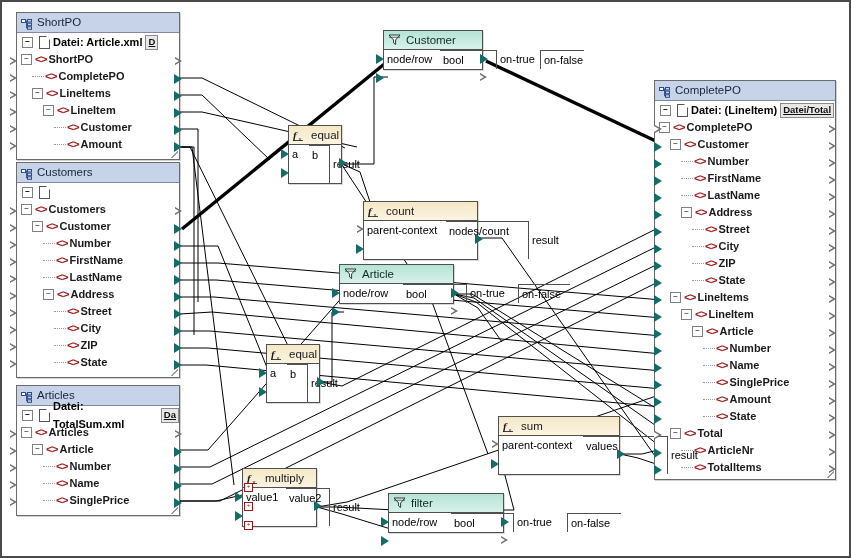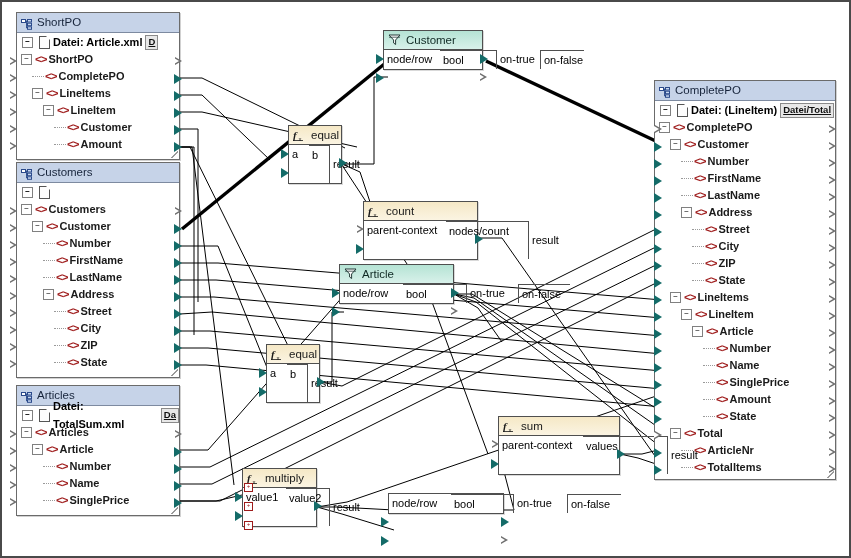--- a/index.html
+++ b/index.html
@@ -577,20 +577,29 @@
           <div class="fcol">
             <div class="fcell " style="width:43px;">value1</div>
             <div class="fcell bt" style="width:43px;">value2</div>
           </div>
           <div class="fcol">
             <div class="fcell bl" style="width:32px;height:38px;line-height:38px;text-align:left;">result</div>
           </div>
         </div>
       </div>
       <div class="fbox" style="left: 386px; top: 491px; width: 116px;">
+        <div class="fhdr filt">
+          <span style="display:flex;align-items:center;">
+            <svg width="13" height="12" viewBox="0 0 13 12">
+              <path d="M1 1 L12 1 L7.6 6 L7.6 10.5 L5.6 9 L5.6 6 Z" fill="#ffffff" stroke="#243b38" stroke-width="1" stroke-linejoin="round"></path>
+              <line x1="1" y1="3.2" x2="12" y2="3.2" stroke="#243b38" stroke-width="0.8"></line>
+            </svg>
+          </span>
+          <span>filter</span>
+        </div>
         <div class="fgrid">
           <div class="fcol">
             <div class="fcell " style="width:62px;">node/row</div>
             <div class="fcell bt" style="width:62px;">bool</div>
           </div>
           <div class="fcol">
             <div class="fcell bl " style="width:54px;">on-true</div>
             <div class="fcell bl bt" style="width:54px;">on-false</div>
           </div>
         </div>

